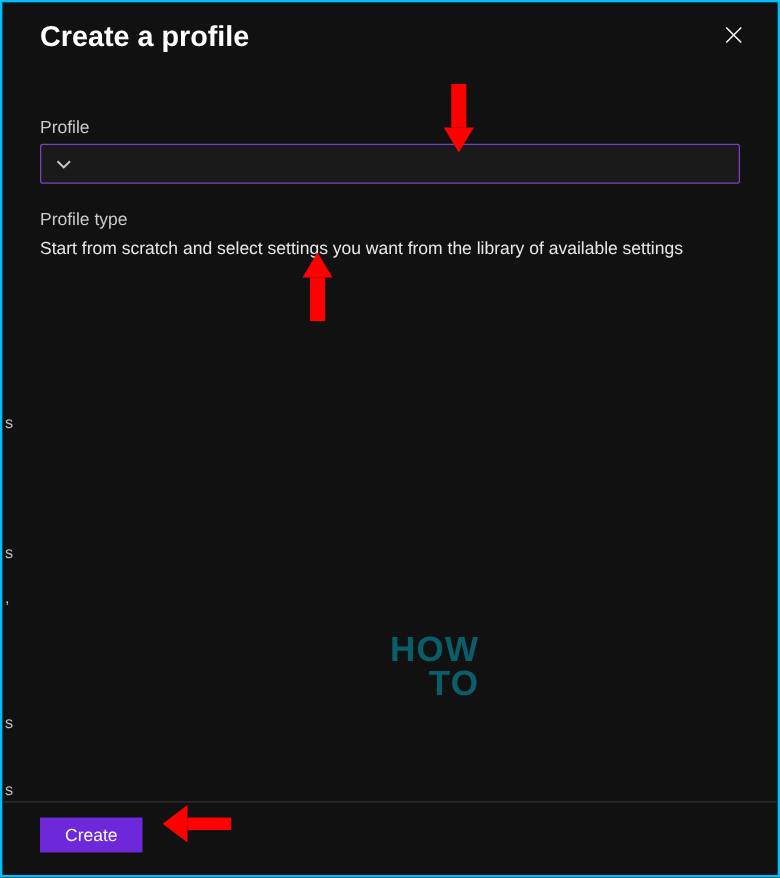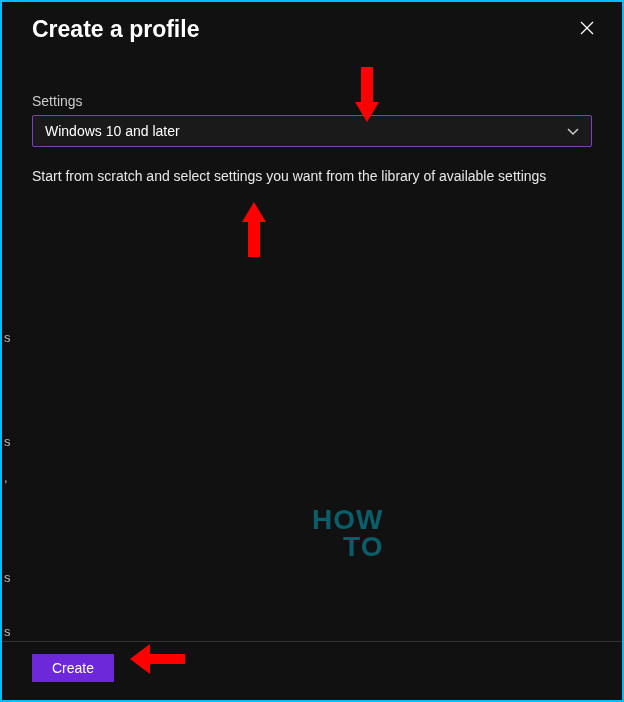--- a/index.html
+++ b/index.html
@@ -179,32 +179,32 @@
     <div class="close-btn">
       <svg width="14" height="14" viewBox="0 0 14 14">
         <line x1="1" y1="1" x2="13" y2="13" stroke="#fff" stroke-width="1.2"></line>
         <line x1="13" y1="1" x2="1" y2="13" stroke="#fff" stroke-width="1.2"></line>
       </svg>
     </div>
   </div>
 
   <div class="content">
     <div class="field-group">
-      <label class="field-label">Settings</label>
+      <label class="field-label">Profile</label>
       <div class="select-box">
-        <span>Windows 10 and later</span>
         <span class="chevron">
           <svg width="12" height="8" viewBox="0 0 12 8">
               <path d="M1 1 L6 6 L11 1" stroke="#ccc" stroke-width="1.5" fill="none"></path>
             </svg>
         </span>
       </div>
     </div>
 
     <div class="field-group">
+      <label class="field-label">Profile type</label>
       <p class="description">Start from scratch and select settings you want from the library of available settings</p>
     </div>
   </div>
 
   <div class="footer">
     <button class="create-btn">Create</button>
   </div>
 </div>
 
 <svg class="arrow arrow-down-1" viewBox="0 0 40 55">

